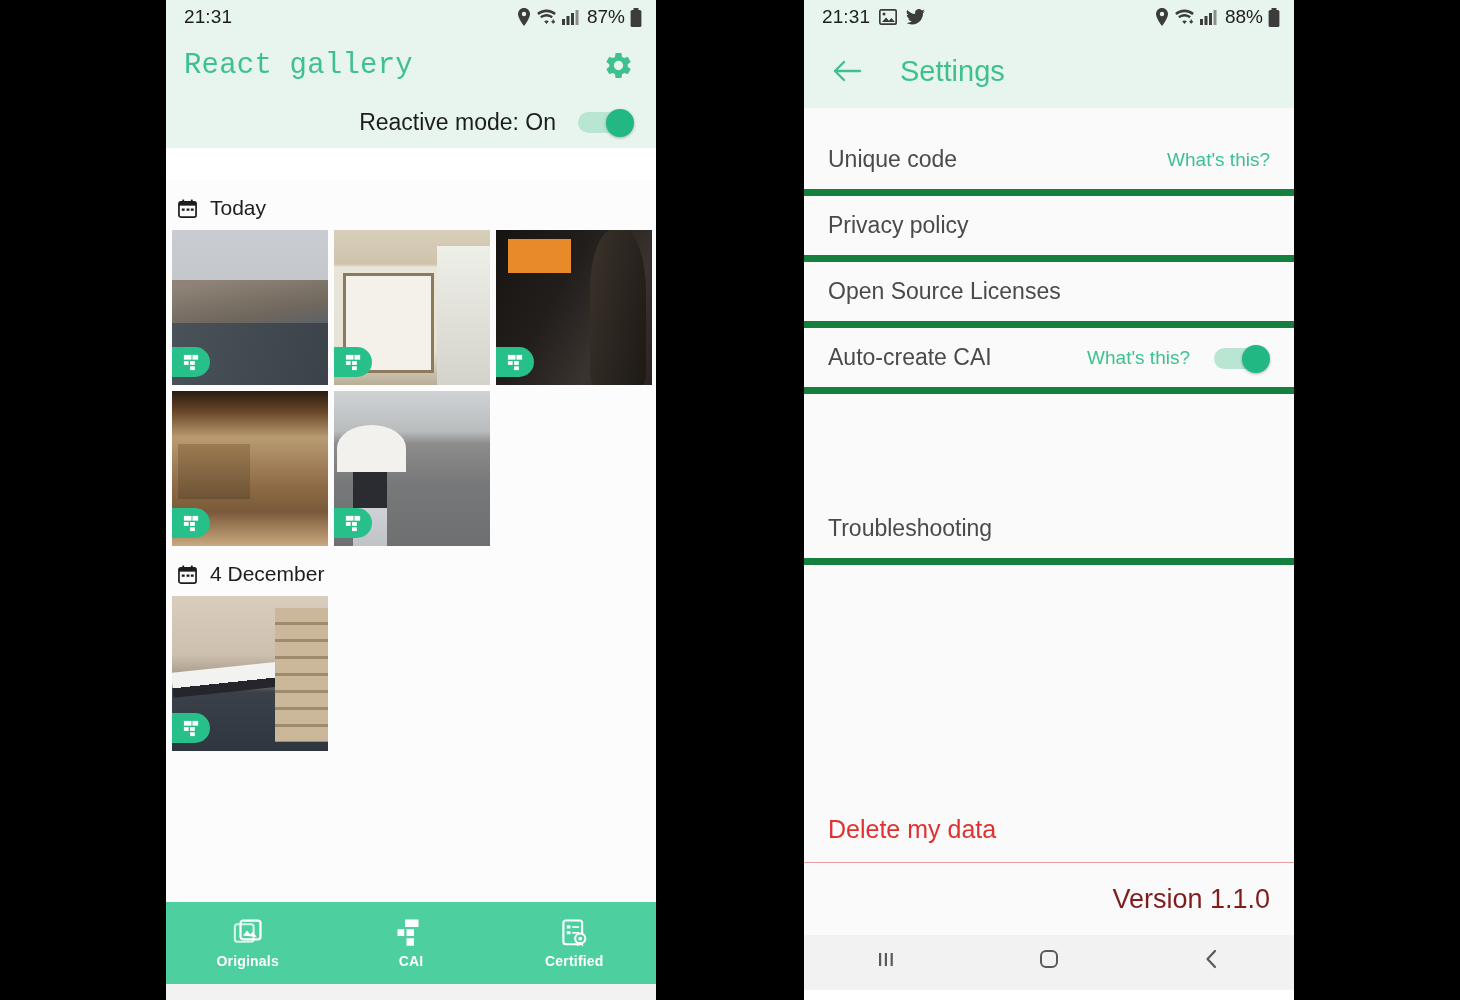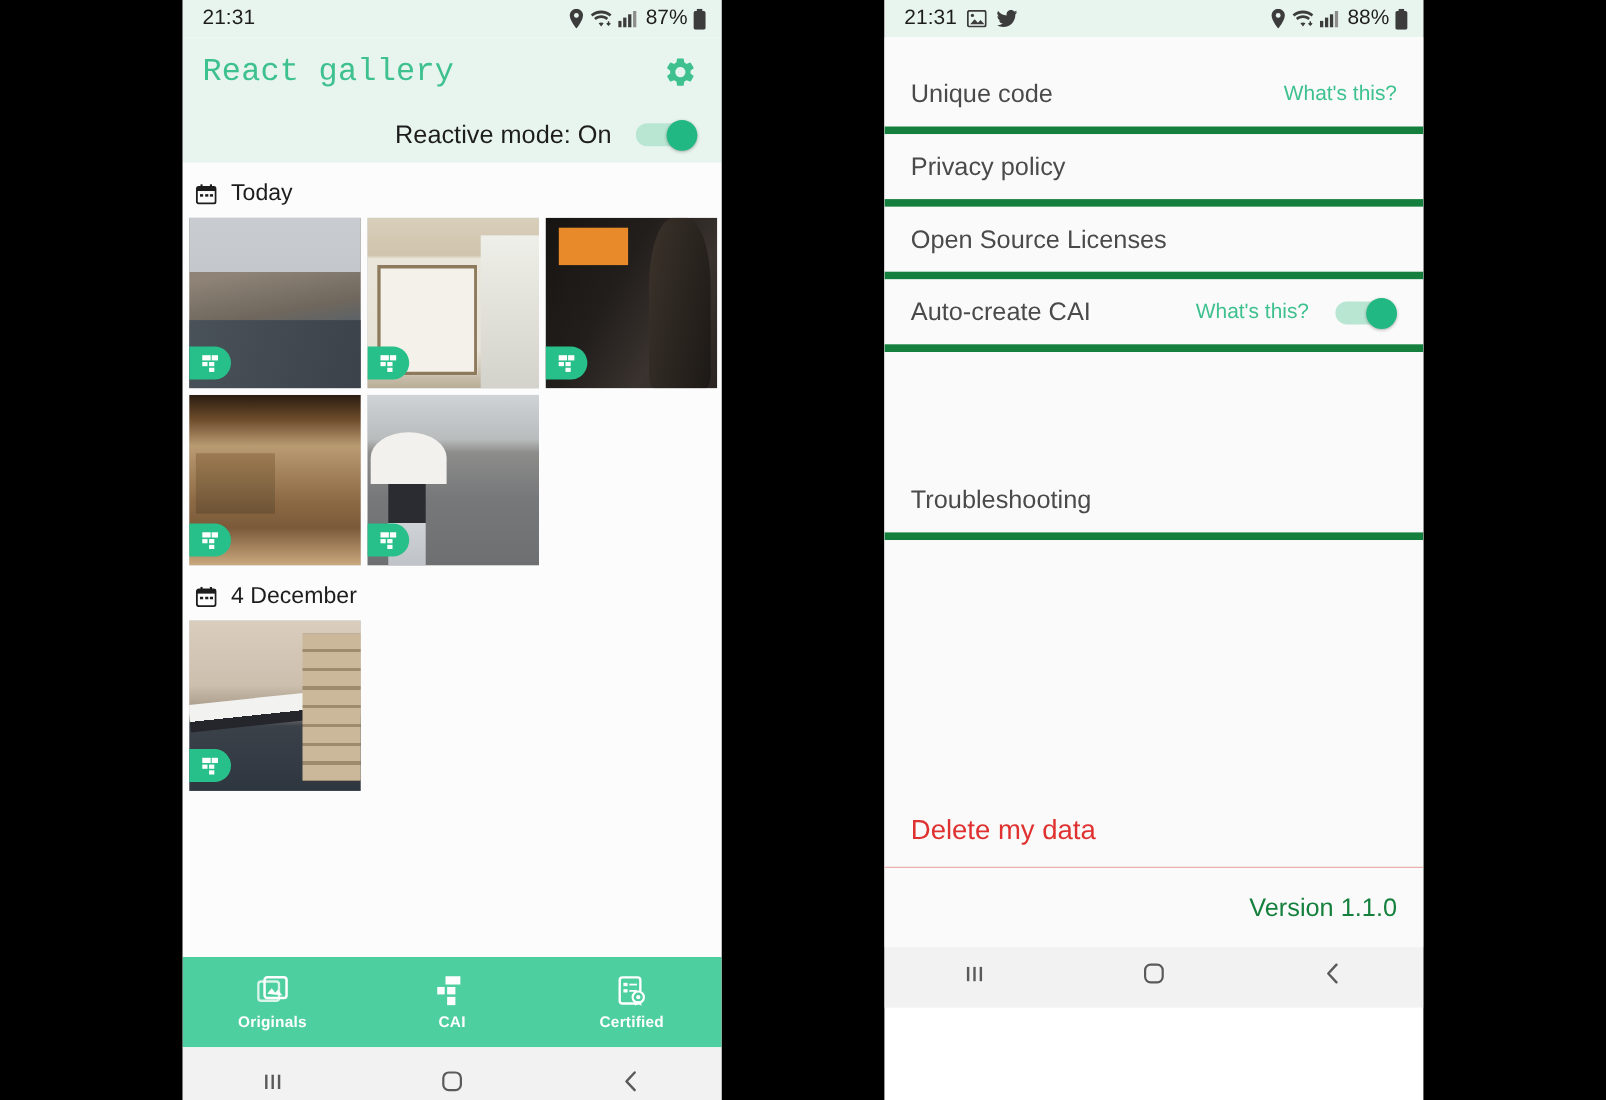--- a/index.html
+++ b/index.html
@@ -33,21 +33,21 @@
   .gear-btn{margin-left:auto;width:40px;height:40px;display:flex;align-items:center;justify-content:center;}
   .reactive-row{display:flex;align-items:center;justify-content:flex-end;height:52px;padding-right:4px;}
   .reactive-label{font-size:23px;color:#1d1d1d;margin-right:22px;}
 
   .toggle{position:relative;width:56px;height:26px;}
   .toggle .track{position:absolute;left:0;top:3px;width:50px;height:21px;border-radius:11px;background:#b9e6d3;}
   .toggle .thumb{position:absolute;right:0;top:0;width:28px;height:28px;border-radius:50%;background:#21b883;
     box-shadow:0 1px 3px rgba(0,0,0,.3);}
 
   
-  .gallery{background:#fcfcfc;height:722px;overflow:hidden;}
+  .gallery{background:#fcfcfc;height:722px;overflow:hidden;margin-top:32px;}
   .sec-head{display:flex;align-items:center;gap:13px;padding:16px 0 10px 12px;}
   .sec-title{font-size:21px;color:#1d1d1d;}
   .thumb-row{display:flex;gap:6px;padding-left:6px;}
   .thumb{position:relative;width:156px;height:155px;overflow:hidden;background:#ccc;}
   .thumb .ph{position:absolute;inset:0;}
   .cai-badge{
     position:absolute;left:0;bottom:8px;width:38px;height:30px;
     background:#28c08a;border-radius:0 16px 16px 0;
     display:flex;align-items:center;justify-content:center;
   }
@@ -77,21 +77,21 @@
   .srow-hint{margin-left:auto;font-size:19px;color:#3ec18f;}
   .srow-hint.with-toggle{margin-left:auto;margin-right:80px;}
   .srow .toggle{position:absolute;right:24px;}
   .srow.rel{position:relative;}
   .gap-block{height:105px;background:#fafafa;}
   .gap-block-2{height:232px;background:#fafafa;}
   .srow.danger{border-bottom:1px solid #e8a0a0;}
   .srow.danger .srow-label{color:#e03131;font-size:25px;}
   .version-row{height:72px;display:flex;align-items:center;justify-content:flex-end;
     padding:0 24px;background:#fafafa;}
-  .version-text{font-size:23px;color:#15803d;}
+  .version-text{font-size:27px;color:#7f1d1d;}
 
   
   .ph-rooftops{background:
     linear-gradient(#c9ccd0 0%,#c4c7cb 32%,transparent 32%),
     linear-gradient(170deg,#8e8376 32%,#6f675d 55%,#55606b 70%,#3f4851 100%);}
   .ph-rooftops:after{content:"";position:absolute;left:0;right:0;bottom:0;height:40%;
     background:linear-gradient(105deg,#4a5259,#3b4249);}
   .ph-shop{background:linear-gradient(#d8cfbc 0%,#cfc3ab 22%,#e9e5da 24%,#e7e2d6 78%,#b9ad96 100%);}
   .ph-shop:after{content:"";position:absolute;left:6%;top:28%;width:58%;height:64%;
     background:#f3f1e9;box-shadow:inset 0 0 0 3px #8d7a5c;}
@@ -406,20 +406,30 @@
         <span class="sb-pct">88%</span>
         <span class="ic">
           <svg width="12" height="19" viewBox="0 0 12 19">
               <rect x="3.5" y="0" width="5" height="2" fill="#3c3c3c"></rect>
               <rect x="0.6" y="2" width="10.8" height="17" rx="1.6" fill="#3c3c3c"></rect>
             </svg>
         </span>
       </div>
     </div>
 
+    <div class="settings-appbar">
+      <div class="back-btn">
+        <span class="ic">
+          <svg width="30" height="24" viewBox="0 0 30 24">
+            <path d="M12 3L3 12l9 9M3 12h25" fill="none" stroke="#3ec18f" stroke-width="2.4" stroke-linecap="round" stroke-linejoin="round"></path>
+          </svg>
+        </span>
+      </div>
+      <div class="settings-title">Settings</div>
+    </div>
 
     <div class="settings-body">
       <div class="spacer-top"></div>
 
       <div class="srow">
         <span class="srow-label">Unique code</span>
         <span class="srow-hint">What's this?</span>
       </div>
 
       <div class="srow">

